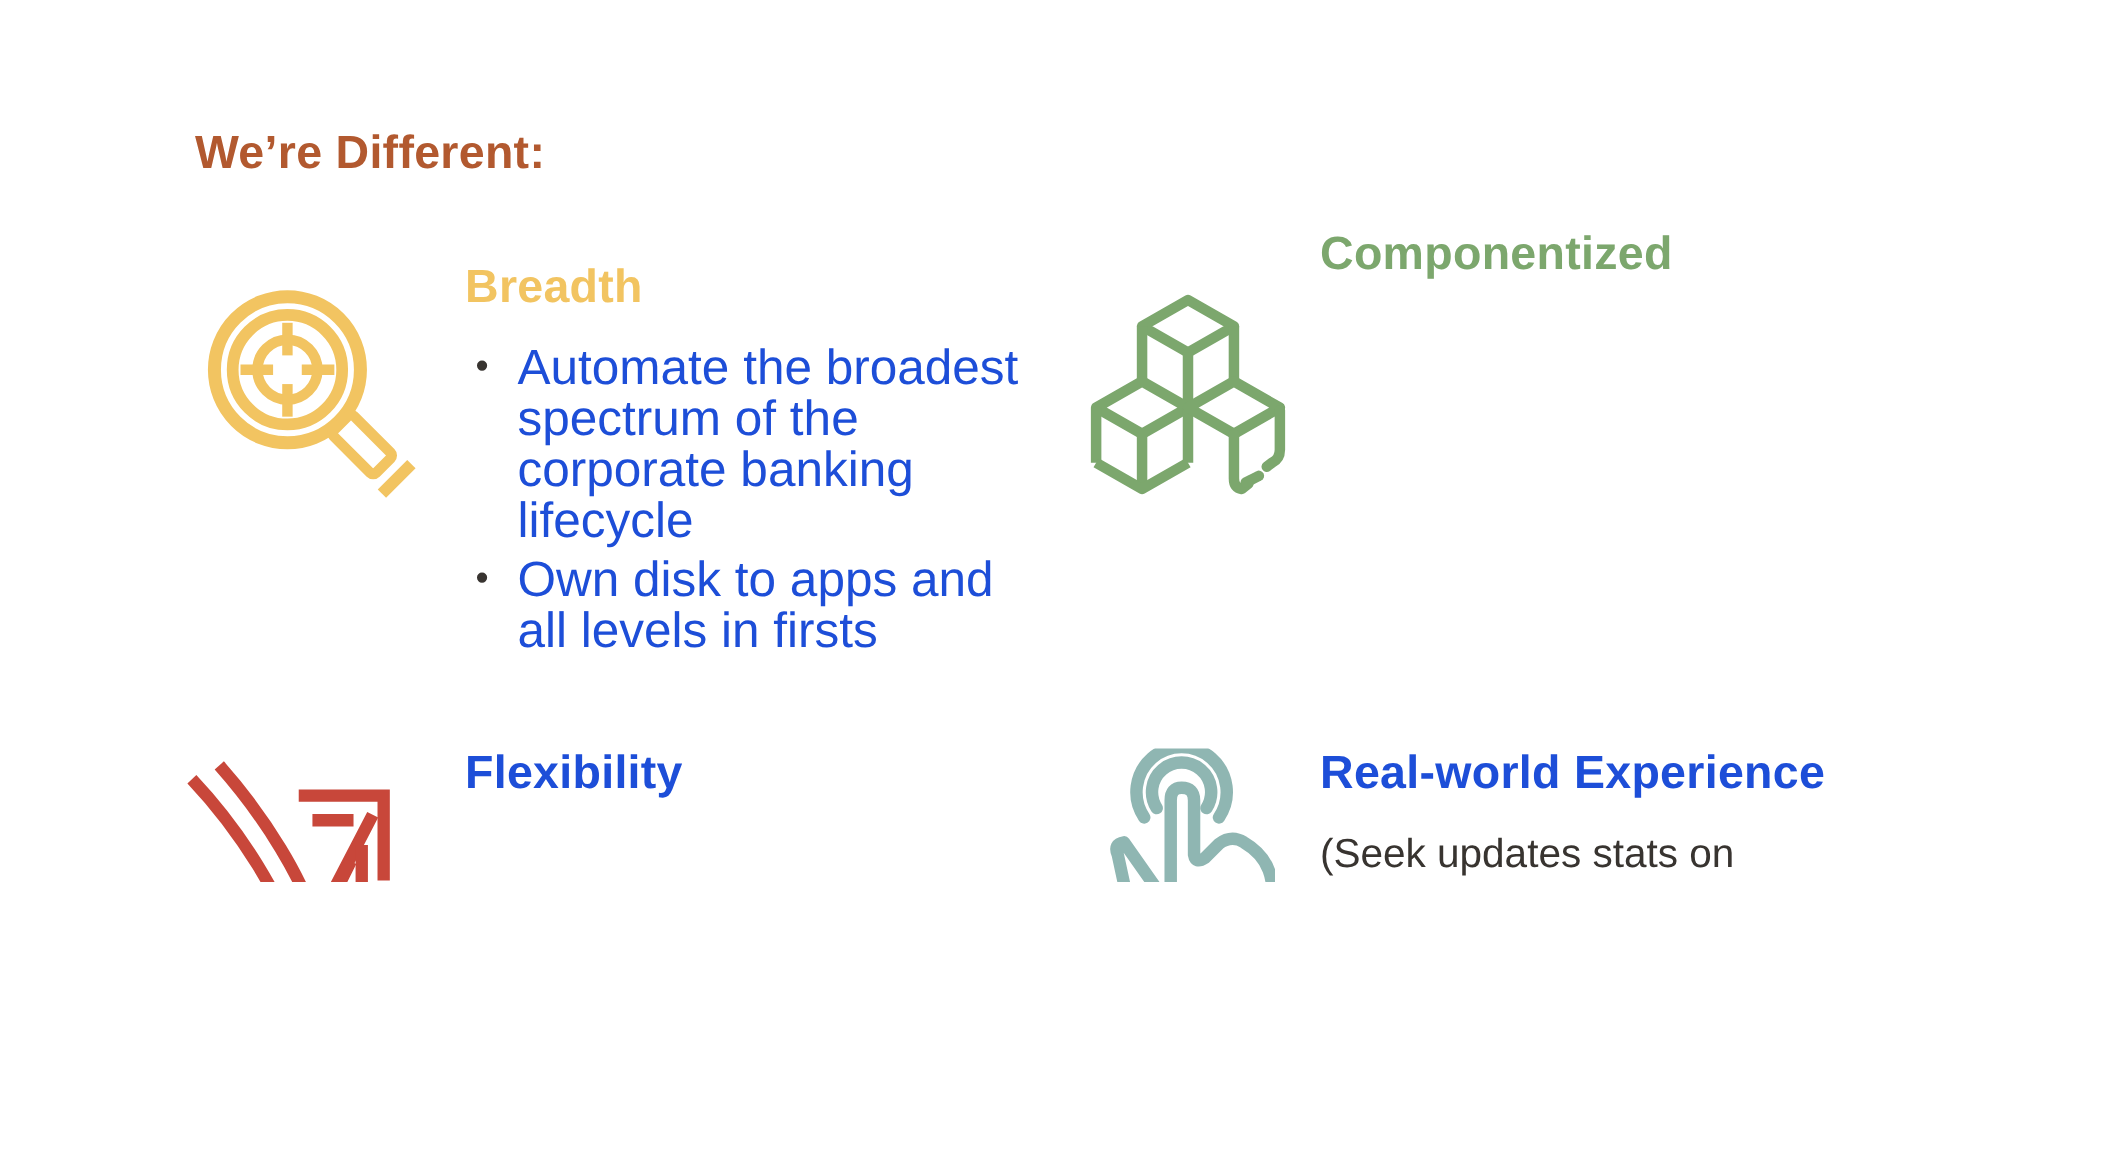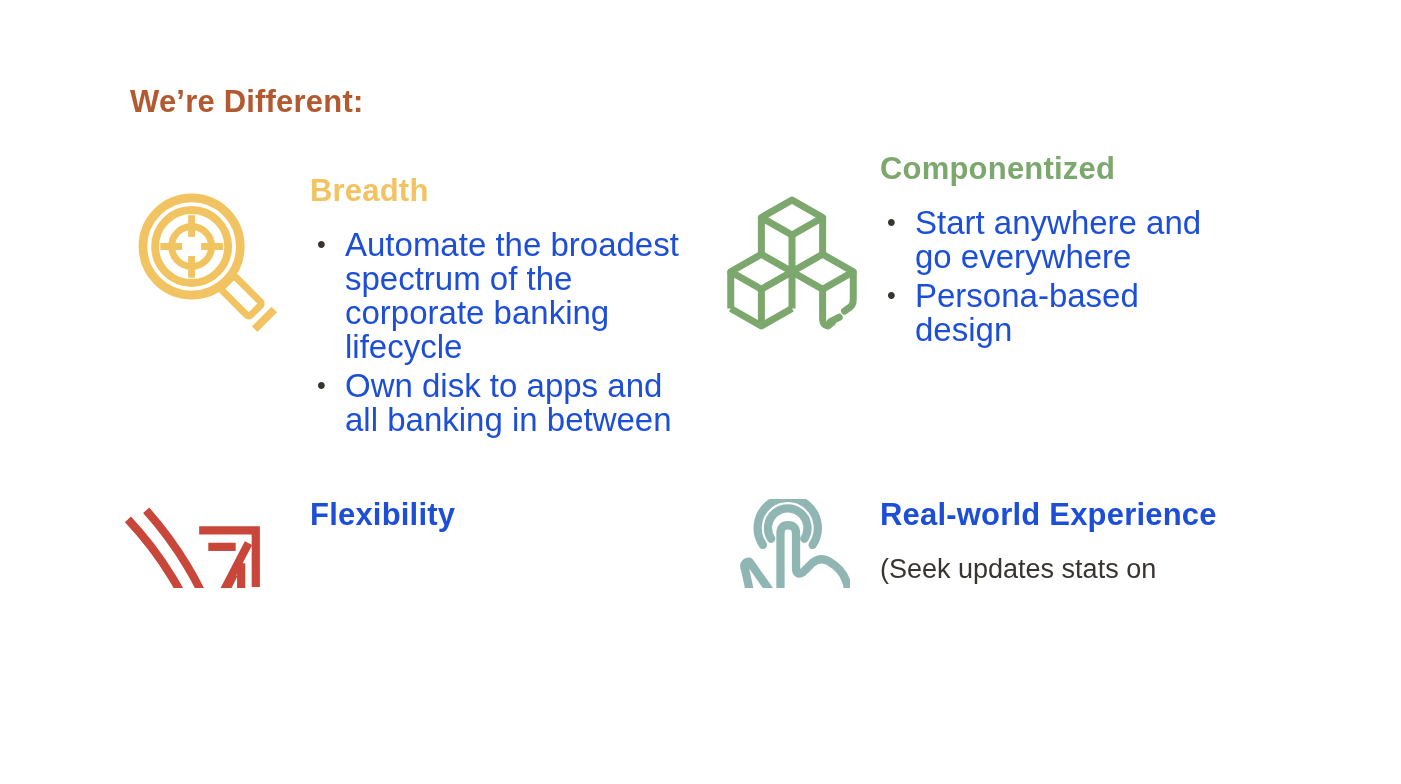--- a/index.html
+++ b/index.html
@@ -48,21 +48,21 @@
           <rect x="48" y="176" width="32" height="9" fill="#F2C461" stroke="none"></rect>
         </g>
       </g>
     </svg>
   </div>
 
   <div class="sect w-left" style="left:310px;top:172px;width:390px;">
     <h2 class="c-gold">Breadth</h2>
     <ul class="bullets">
       <li>Automate the broadest spectrum of the corporate banking lifecycle</li>
-      <li>Own disk to apps and all banking in between</li>
+      <li>Own disk to apps and all levels in firsts</li>
     </ul>
   </div>
 
   <div class="icon-box" style="left:722px;top:188px;width:140px;height:143px;">
     <svg viewBox="0 0 160 160" fill="none" xmlns="http://www.w3.org/2000/svg">
       <g stroke="#7CA76D" stroke-width="8" stroke-linejoin="round">
         <path d="M80,12 L115,32 L80,52 L45,32 Z"></path>
         <path d="M45,32 L45,74 M80,52 L80,94 M115,32 L115,74"></path>
         <path d="M45,74 L80,94 L45,114 L10,94 Z"></path>
         <path d="M10,94 L10,136 M45,114 L45,156 M80,94 L80,136"></path>
@@ -72,24 +72,20 @@
           <path d="M150,96 L150,126 Q150,133 144,136 L140,139"></path>
           <path d="M115,114 L115,148 Q115,155 121,156 L126,152"></path>
           <path d="M124,151 L134,146"></path>
         </g>
       </g>
     </svg>
   </div>
 
   <div class="sect w-right" style="left:880px;top:150px;width:345px;">
     <h2 class="c-green">Componentized</h2>
-    <ul class="bullets">
-      <li>Start anywhere and go everywhere</li>
-      <li>Persona-based design</li>
-    </ul>
   </div>
 
   <div class="icon-box" style="left:122px;top:503px;width:147px;height:137px;">
     <svg viewBox="0 0 160 150" fill="none" xmlns="http://www.w3.org/2000/svg">
       <g stroke="#C8473A" stroke-width="9" stroke-linejoin="miter">
         <path d="M6,18 C40,54 74,106 84,148 L138,44"></path>
         <path d="M26,8 C58,44 90,94 97,128 L122,78"></path>
         <path d="M84,30 L146,30 L146,92"></path>
         <path d="M94,48 L124,48"></path>
         <path d="M130,66 L130,96"></path>

